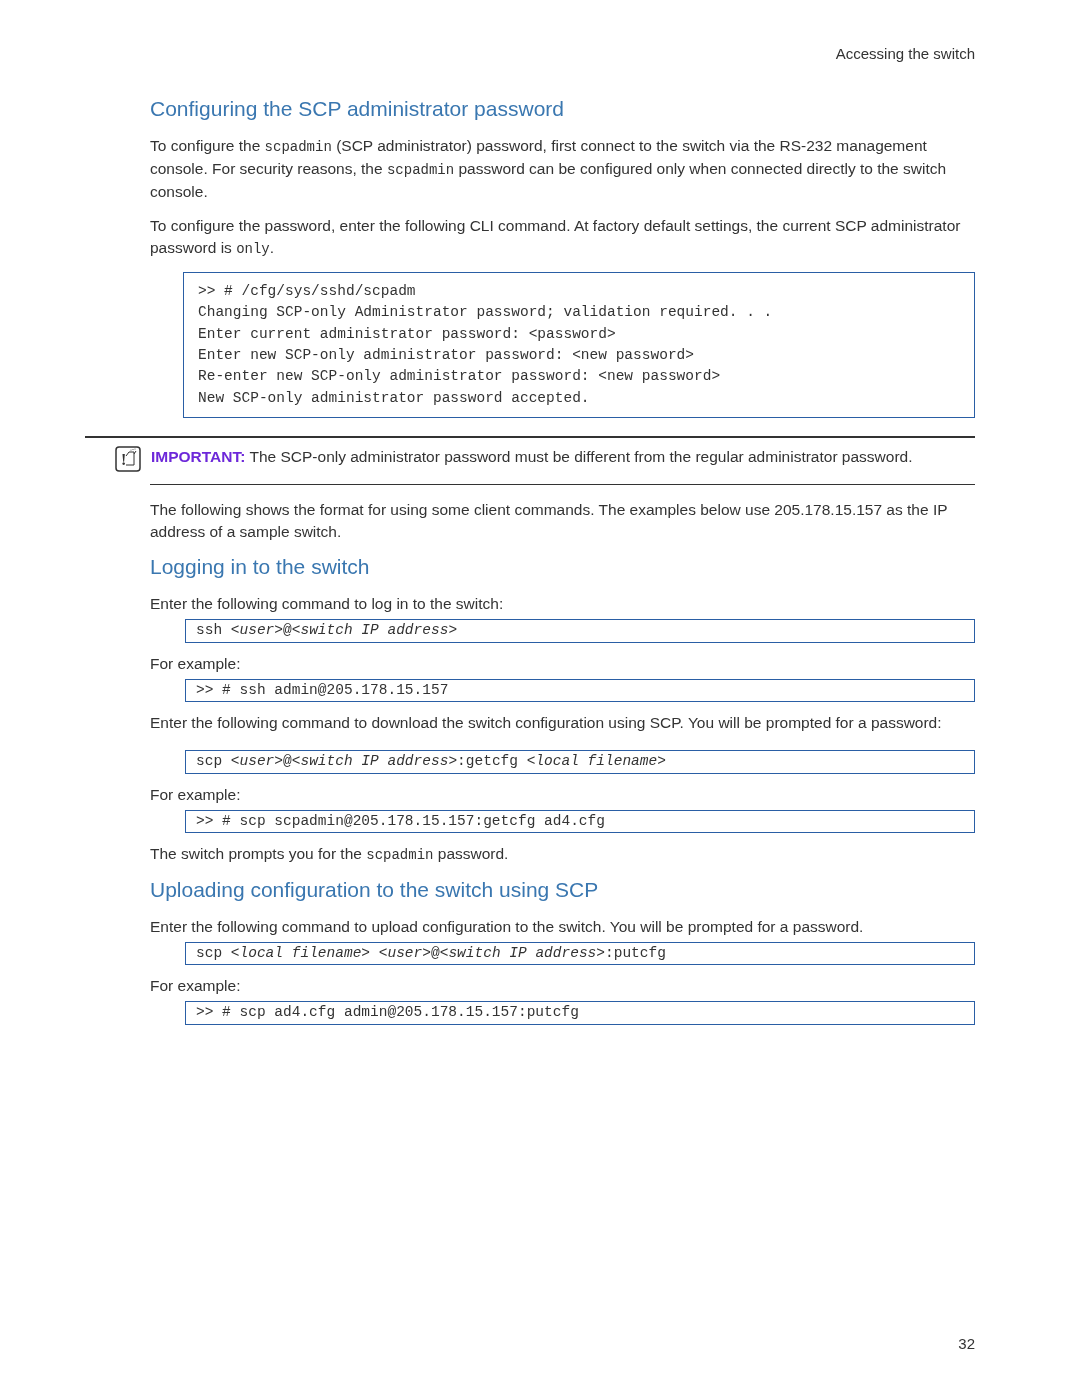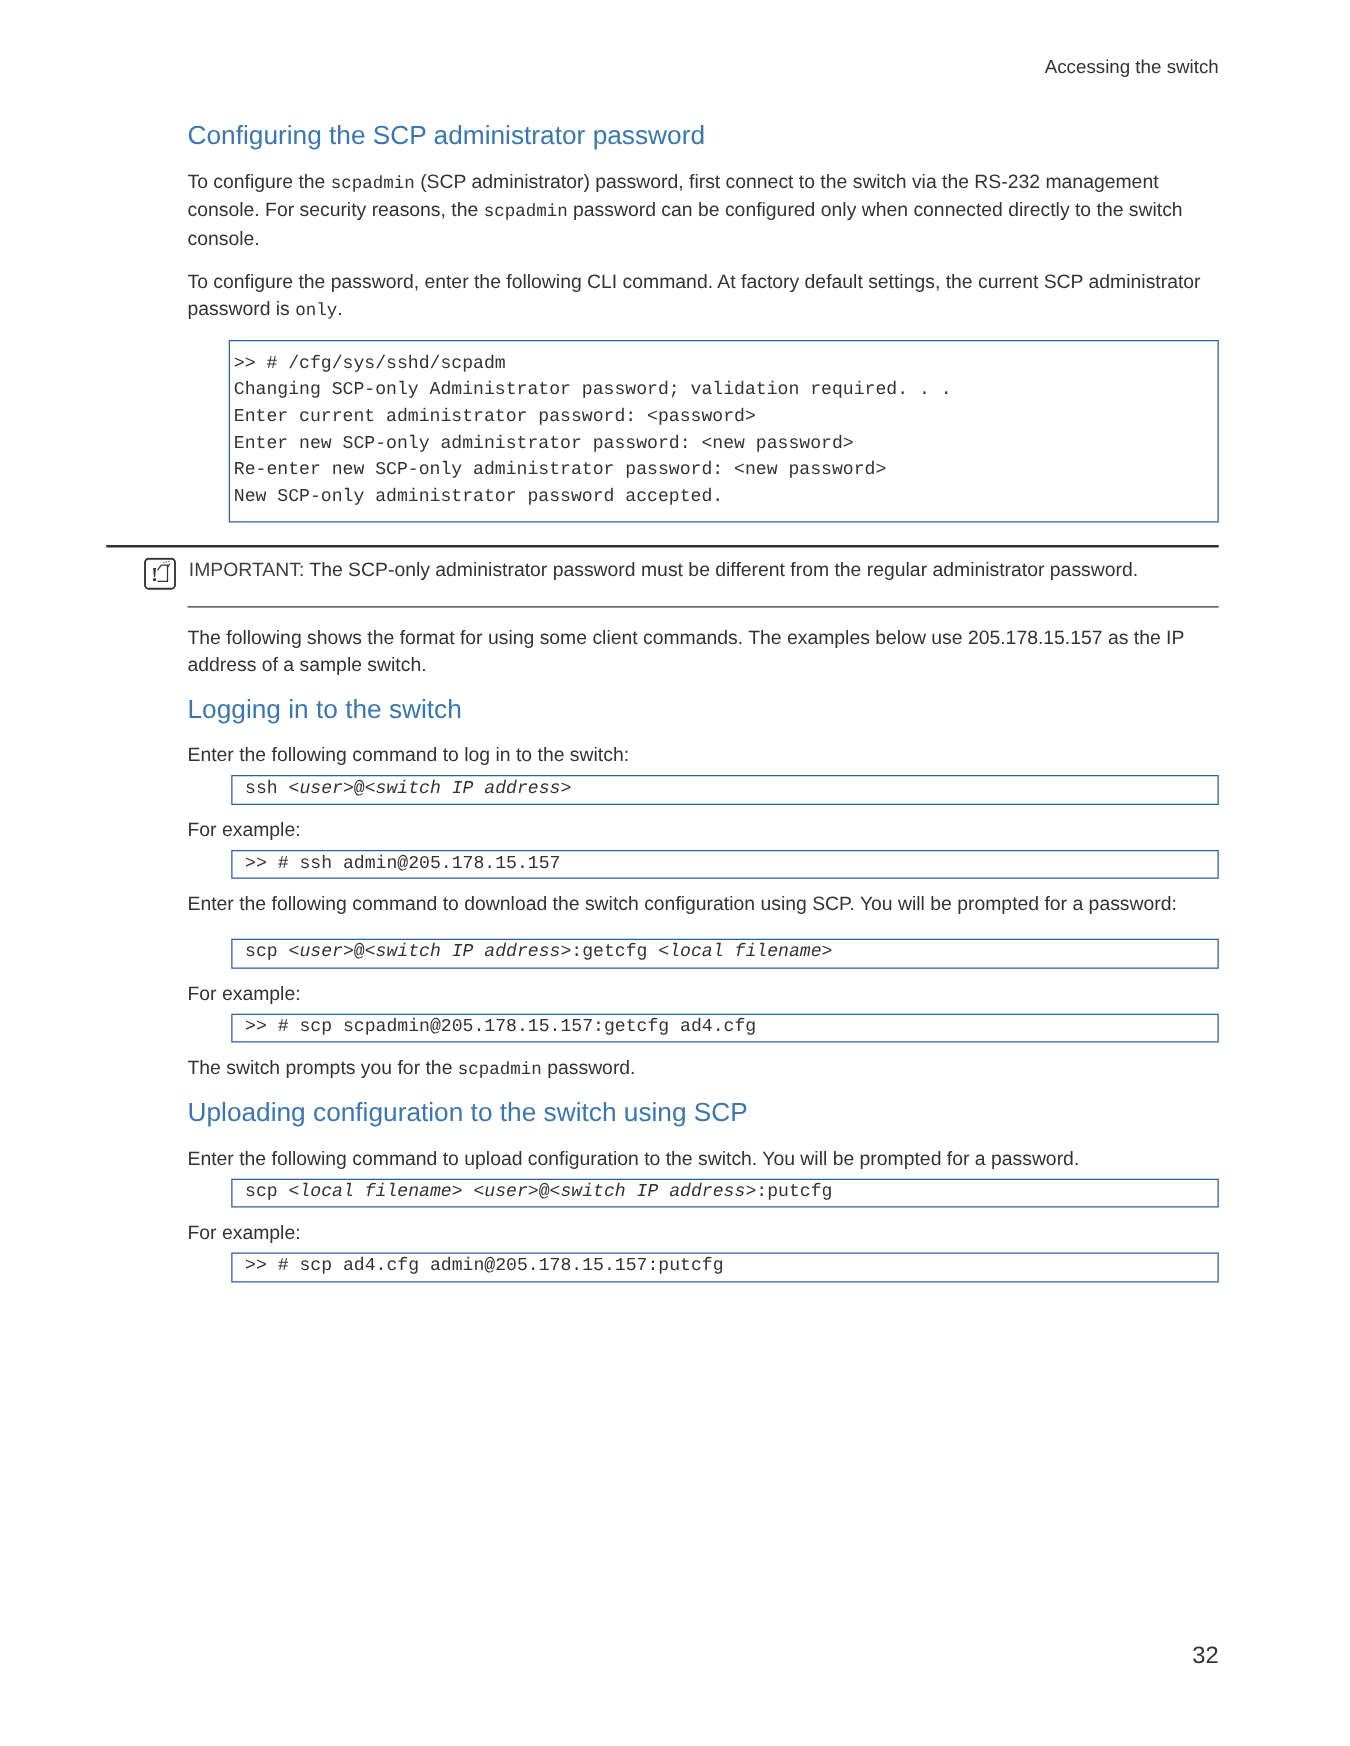--- a/index.html
+++ b/index.html
@@ -48,28 +48,28 @@
     .codebox {
       border: 1px solid #2a5ea5;
       padding: 0 10px;
       margin: 4px 0 10px 35px;
       font-family: "Courier New", monospace;
       font-size: 14.5px;
       line-height: 1.48;
       color: #333;
       white-space: pre-wrap;
     }
-    .codebox-tall { padding: 8px 3px; margin-left: 33px; }
+    .codebox-tall { padding: 8px 14px; margin-left: 33px; }
     .hr-thick { border: none; border-top: 2px solid #333; margin: 18px 0 8px 0; }
     .hr-thin { border: none; border-top: 1px solid #333; margin: 8px 0 14px 0; }
     .important-row { display: flex; align-items: flex-start; gap: 10px; margin: 2px 0;}
     .important-icon { flex-shrink: 0; }
     .important-text { font-size: 15.5px; line-height: 1.45; color: #333; }
-    .important-label { color: #404040; font-weight: 400; }
-    .page-number { position: absolute; bottom: 61px; right: 105px; font-size: 19px; color: #333; }
+    .important-label { color: #6d28d9; font-weight: 700; }
+    .page-number { position: absolute; bottom: 45px; right: 105px; font-size: 15px; color: #333; }
     .italic { font-style: italic; }
   </style>
 </head>
 <body>
 
 <div class="page">
   <div class="header-right">Accessing the switch</div>
 
   <div class="content-indent">
     <div class="h3">Configuring the SCP administrator password</div>

